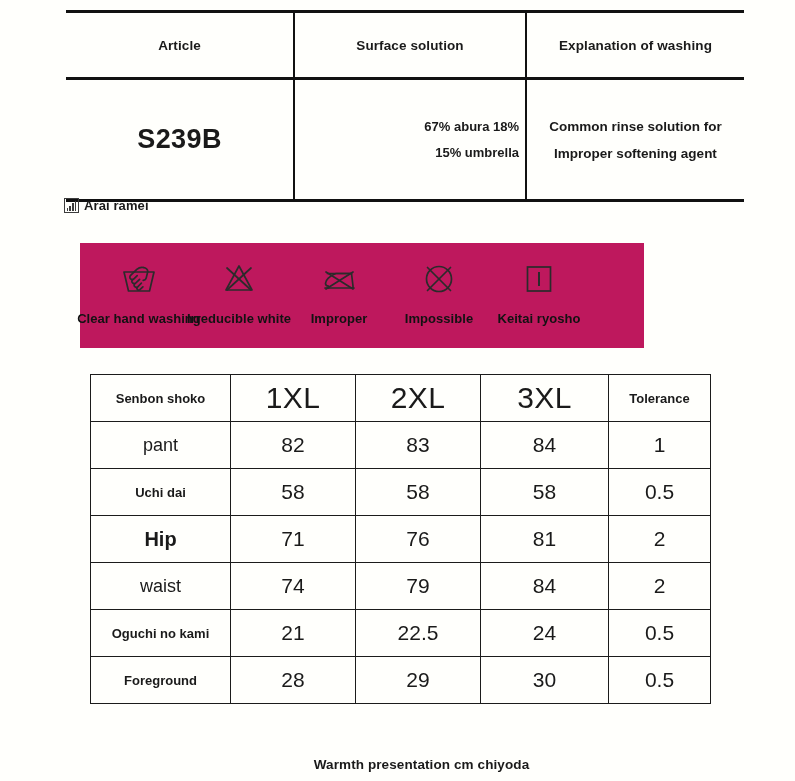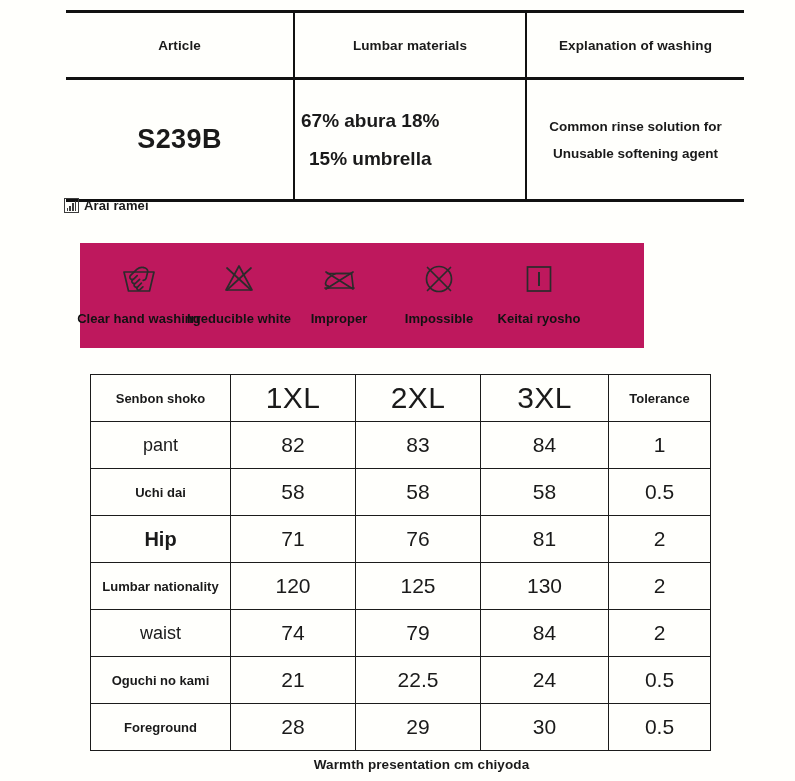--- a/index.html
+++ b/index.html
@@ -45,24 +45,24 @@
     height: 122px;
   }
   .spec-table tr.body td.c0 { border-left: none; }
 
   .article-code {
     font-size: 27px;
     font-weight: bold;
     letter-spacing: .4px;
   }
   .material-lines {
-    font-size: 19px;
+    font-size: 13px;
     font-weight: bold;
     line-height: 2.0;
-    text-align: left;
+    text-align: right;
   }
   .material-lines .ln1 { display: block; }
   .material-lines .ln2 { display: block; padding-left: 8px; }
   .wash-lines {
     font-size: 13.5px;
     font-weight: bold;
     line-height: 2.0;
   }
   .wash-lines span { display: block; }
 
@@ -175,37 +175,37 @@
 </style>
 </head>
 <body>
 
 <div class="page">
 
   <table class="spec-table">
     <tbody>
         <tr class="head">
       <td class="c0">Article</td>
-      <td class="c1">Lumbar materials</td>
+      <td class="c1">Surface solution</td>
       <td class="c2">Explanation of washing</td>
     </tr>
     <tr class="body">
       <td class="c0">
         <span class="article-code">S239B</span>
       </td>
       <td class="c1">
         <div class="material-lines">
           <span class="ln1">67% abura 18%</span>
           <span class="ln2">15% umbrella</span>
         </div>
       </td>
       <td class="c2">
         <div class="wash-lines">
           <span>Common rinse solution for</span>
-          <span>Unusable softening agent</span>
+          <span>Improper softening agent</span>
         </div>
       </td>
     </tr>
   </tbody>
     </table>
 
   <div class="section-heading">
     <span class="chart-badge">
       <i></i>
         <i></i>
@@ -326,27 +326,20 @@
       </tr>
 
       <tr>
         <td class="rowlabel xl">Hip</td>
         <td class="num">71</td>
         <td class="num">76</td>
         <td class="num">81</td>
         <td class="num">2</td>
       </tr>
 
-      <tr>
-        <td class="rowlabel">Lumbar nationality</td>
-        <td class="num">120</td>
-        <td class="num">125</td>
-        <td class="num">130</td>
-        <td class="num">2</td>
-      </tr>
 
       <tr>
         <td class="rowlabel lg">waist</td>
         <td class="num">74</td>
         <td class="num">79</td>
         <td class="num">84</td>
         <td class="num">2</td>
       </tr>
 
       <tr>

